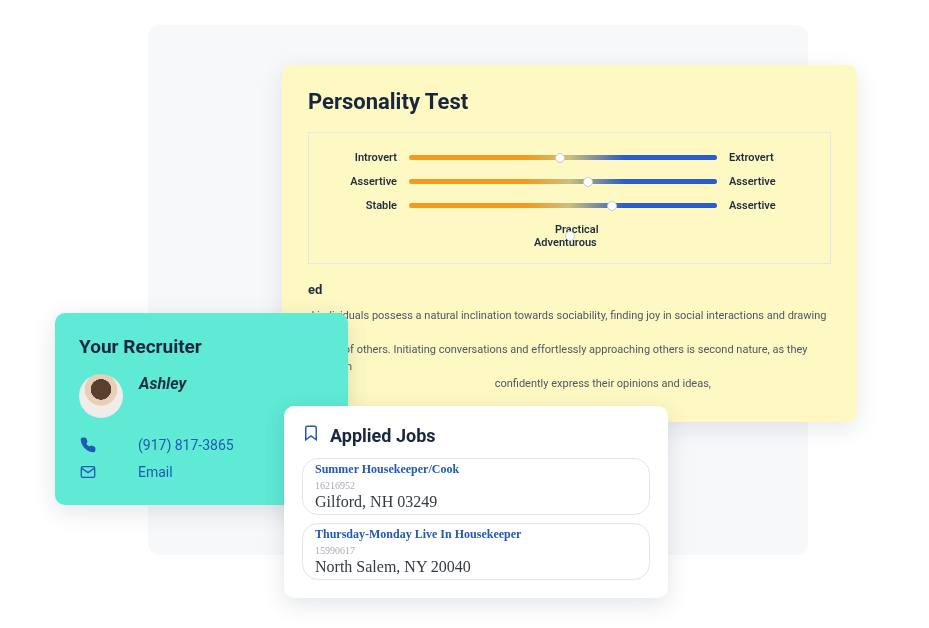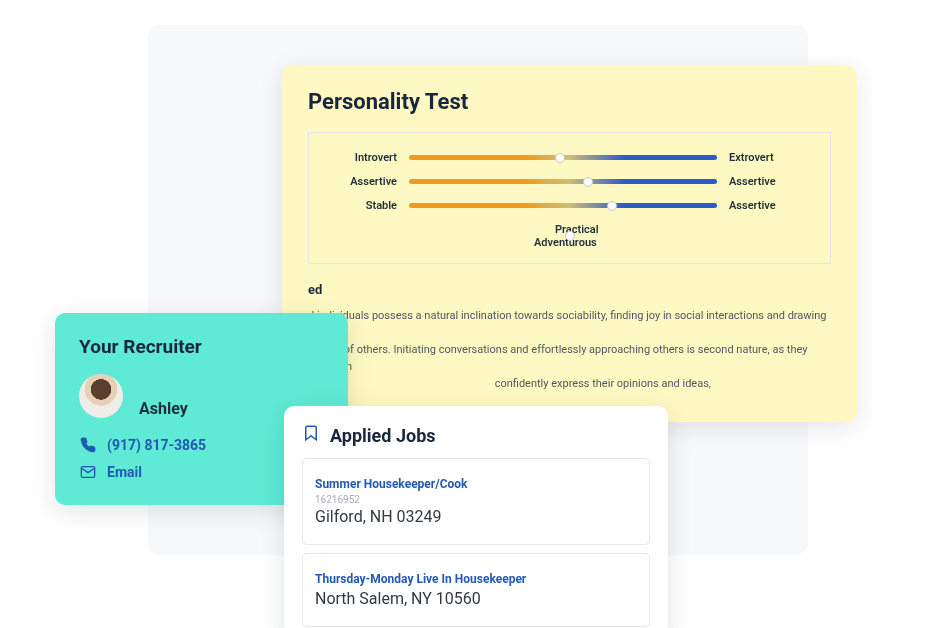--- a/index.html
+++ b/index.html
@@ -98,43 +98,45 @@
       padding: 22px 24px 24px 24px;
     }
     .recruiter-title {
       font-size: 19px;
       font-weight: 700;
       color: #18273d;
       margin-bottom: 16px;
     }
     .recruiter-profile {
       display: flex;
-      align-items: flex-end;
-      margin-bottom: 18px;
+      align-items: flex-start;
+      margin-bottom: 18px;
+      font-style: italic;
     }
     .avatar {
       width: 44px;
       height: 44px;
       border-radius: 50%;
       background: radial-gradient(circle at 50% 35%, #5a3f2e 0%, #5a3f2e 28%, #e8d0b8 29%, #e8d0b8 44%, #f0ece8 46%, #f0ece8 100%);
       margin-right: 16px;
       flex-shrink: 0;
     }
     .recruiter-name {
       font-size: 16px;
       font-weight: 700;
       color: #1f2d3f;
     }
     .contact-item {
       display: flex;
       align-items: center;
       margin-bottom: 9px;
       color: #2259b3;
       font-size: 14px;
-      font-weight: 700;
+      font-weight: 400;
+      gap: 31px;
     }
     .contact-item:last-child { margin-bottom: 0; }
     .contact-icon {
       width: 18px;
       height: 18px;
       margin-right: 10px;
       display: flex;
       align-items: center;
       justify-content: center;
     }
@@ -154,23 +156,24 @@
       margin-bottom: 12px;
     }
     .applied-title {
       font-size: 18px;
       font-weight: 700;
       color: #18273d;
       margin-left: 10px;
     }
     .job-item {
       border: 1px solid #e3e6ea;
-      border-radius: 5px;
-      padding: 18px 12px;
+      border-radius: 16px;
+      padding: 3px 12px;
       margin-bottom: 8px;
+      font-family: Liberation Serif, serif;
     }
     .job-item:last-child { margin-bottom: 0; }
     .job-title {
       font-size: 12px;
       font-weight: 700;
       color: #2259b3;
       margin-bottom: 3px;
     }
     .job-id {
       font-size: 10px;
@@ -261,15 +264,16 @@
     </span>
     <div class="applied-title">Applied Jobs</div>
   </div>
   <div class="job-item">
     <div class="job-title">Summer Housekeeper/Cook</div>
     <div class="job-id">16216952</div>
     <div class="job-location">Gilford, NH 03249</div>
   </div>
   <div class="job-item">
     <div class="job-title">Thursday-Monday Live In Housekeeper</div>
-    <div class="job-location">North Salem, NY 10560</div>
+    <div class="job-id">15990617</div>
+    <div class="job-location">North Salem, NY 20040</div>
   </div>
 </div>
 
 </body></html>

